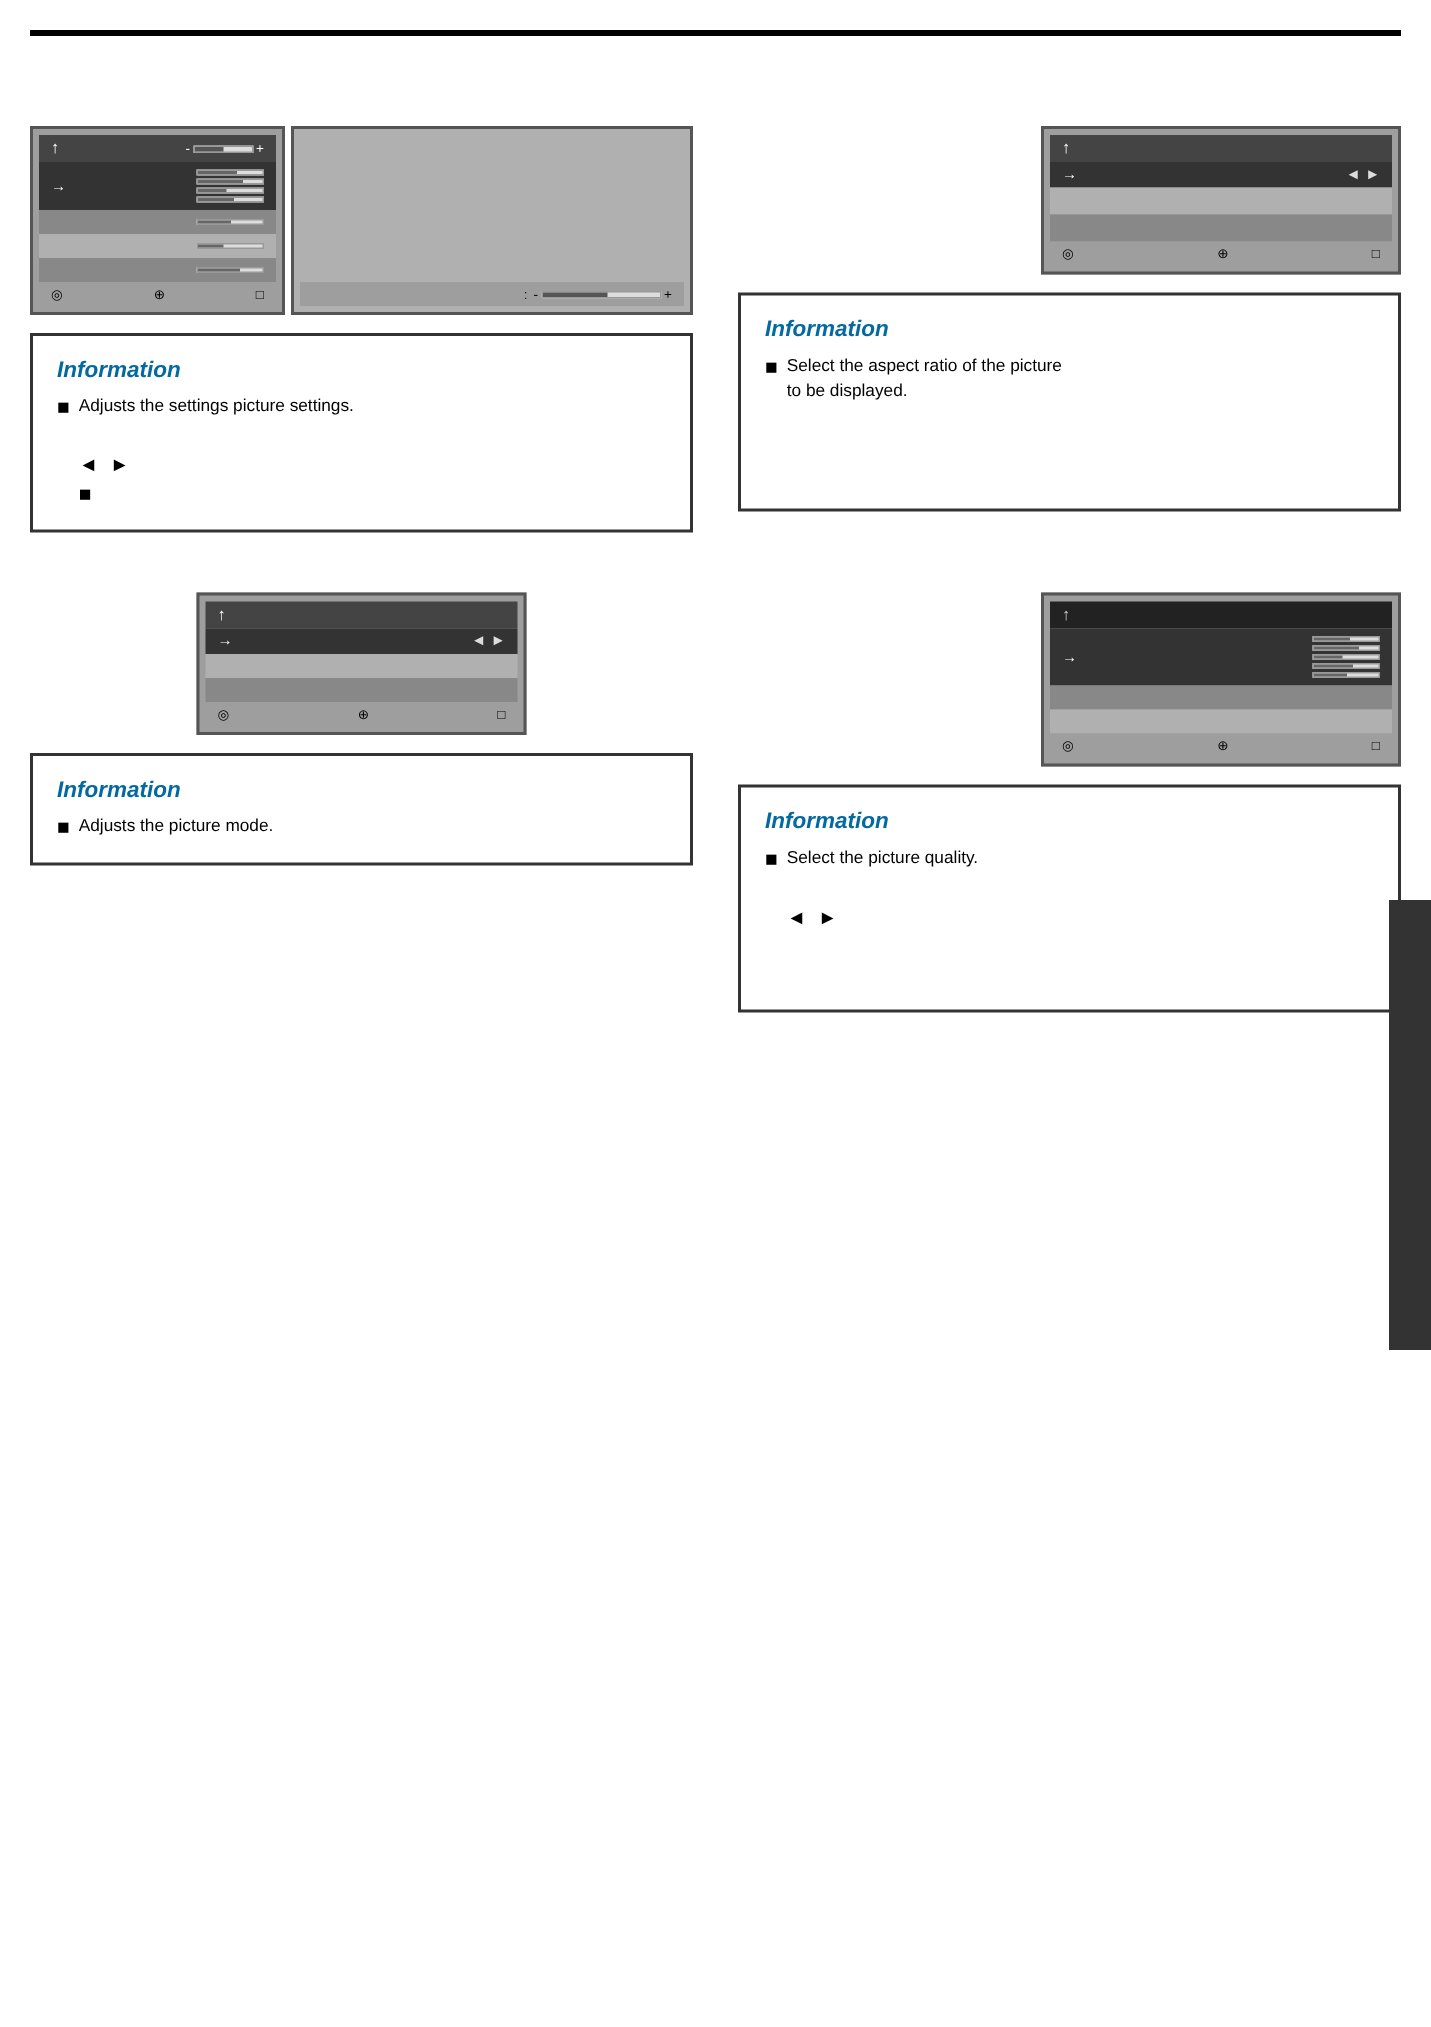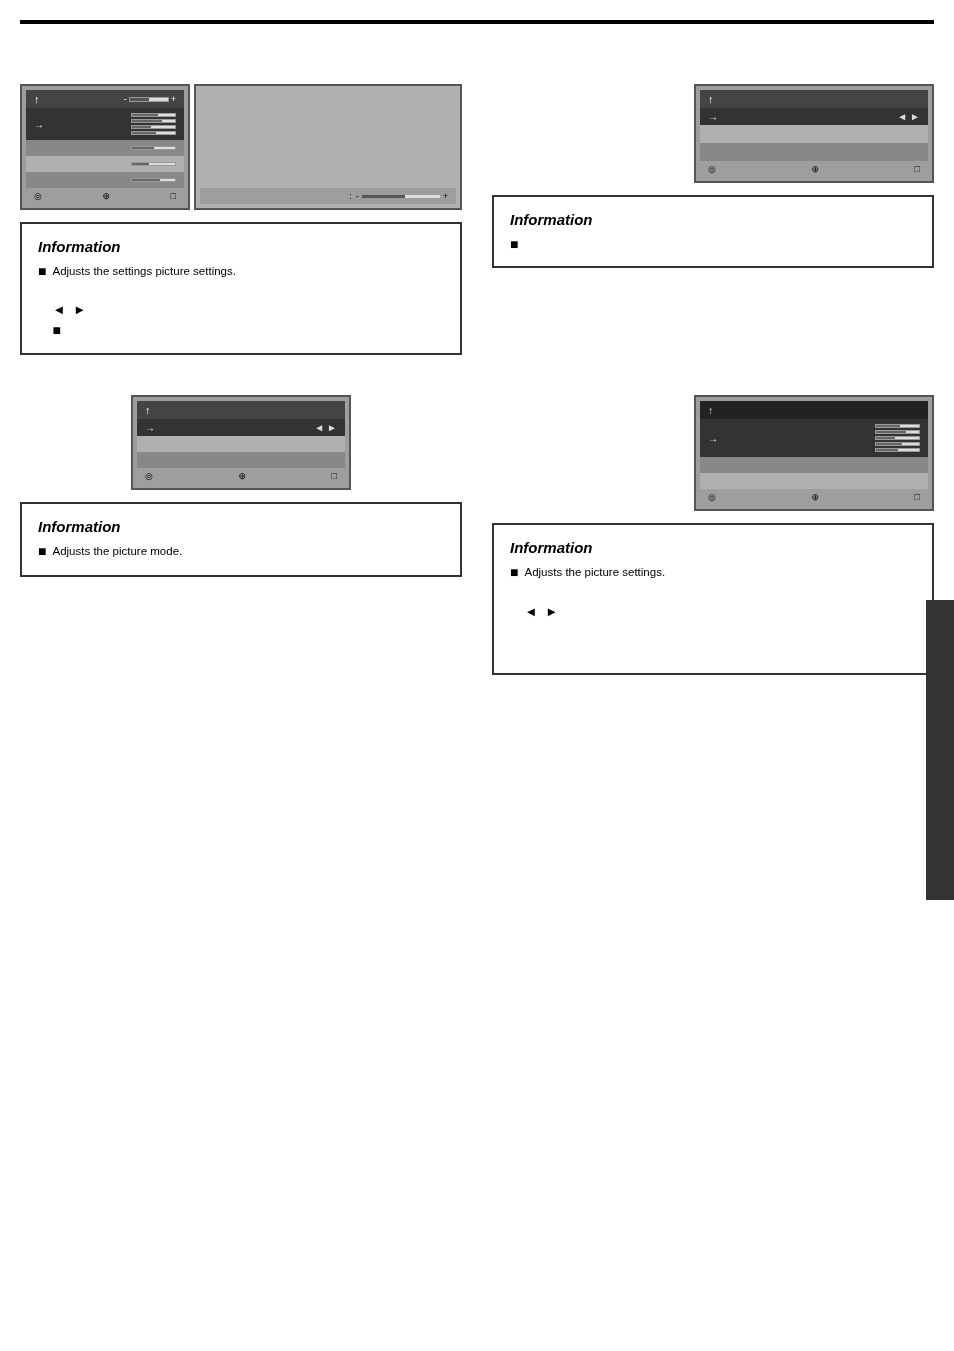--- a/index.html
+++ b/index.html
@@ -125,21 +125,21 @@
       padding: 14px 16px;
       background: #fff;
     }
 
     .info-title {
       font-family: Arial, sans-serif;
       font-style: italic;
       font-weight: bold;
       font-size: 15px;
       margin-bottom: 8px;
-      color: #000000;
+      color: #0369a1;
     }
 
     .info-text {
       font-size: 11.5px;
       color: #000;
       line-height: 1.5;
     }
 
     .arrow-keys {
       display: inline-flex;
@@ -371,20 +371,25 @@
             <span>⊕</span>
             <span>□</span>
           </div>
         </div>
       </div>
 
       <div class="info-box">
         <div class="info-title">Information</div>
         <div style="display:flex; align-items:flex-start; gap:6px;">
           <span style="font-size:14px;">■</span>
+          <div>
+            <p class="info-text">Select the aspect ratio of the picture</p>
+            <p class="info-text">to be displayed.</p>
+            <br><br><br>
+          </div>
         </div>
       </div>
     </div>
 
   </div>
 
   <div class="bottom-row">
 
     <div class="bottom-section">
 
@@ -467,21 +472,21 @@
             <span>□</span>
           </div>
         </div>
       </div>
 
       <div class="info-box">
         <div class="info-title">Information</div>
         <div style="display:flex; align-items:flex-start; gap:6px;">
           <span style="font-size:14px;">■</span>
           <div>
-            <p class="info-text">Adjusts the picture settings.</p>
+            <p class="info-text">Select the picture quality.</p>
             <br>
             <div class="arrow-keys">
               <span class="arrow-key">◄</span>
               <span class="arrow-key">►</span>
             </div>
             <br><br><br>
           </div>
         </div>
       </div>
     </div>

